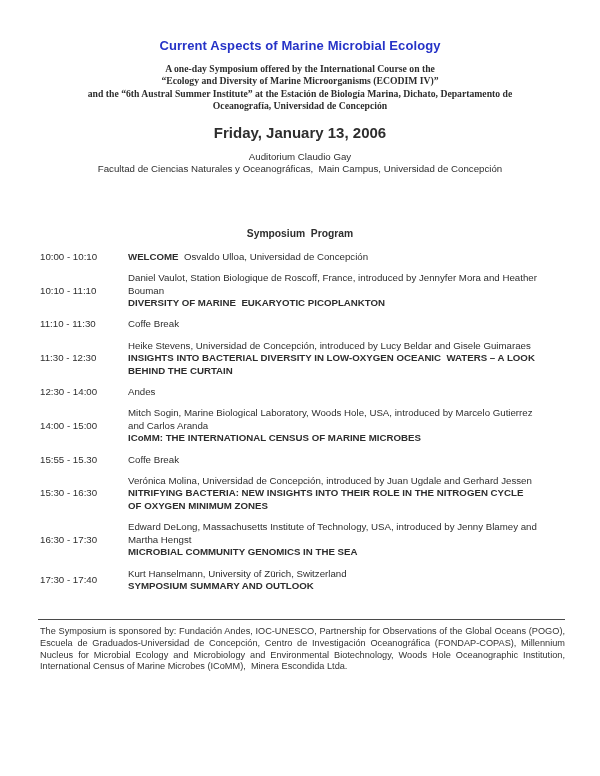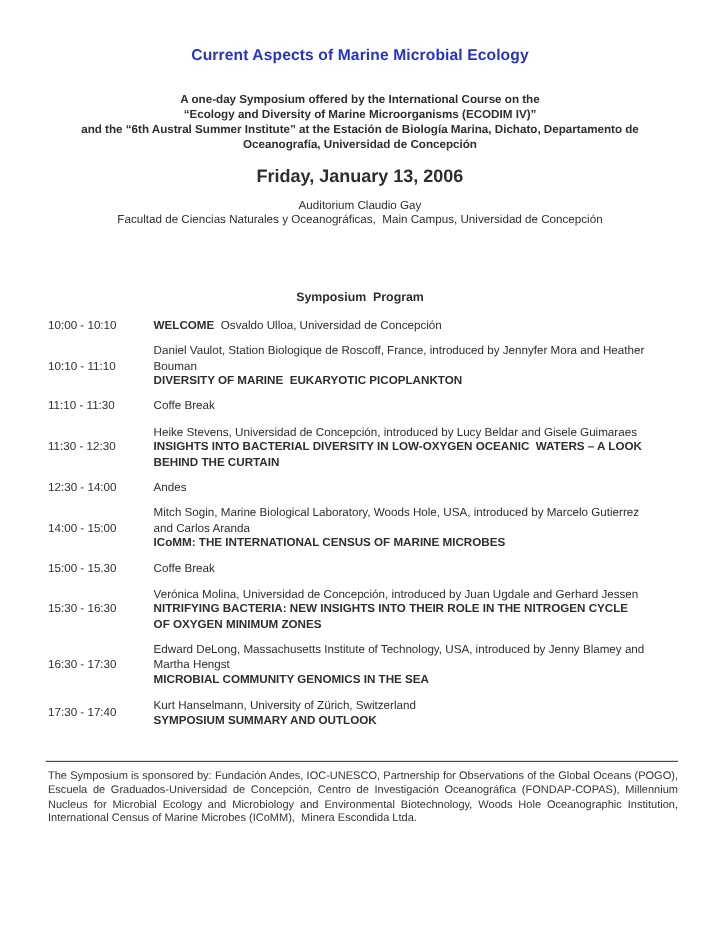--- a/index.html
+++ b/index.html
@@ -4,21 +4,21 @@
 <style>
   html,body{margin:0;padding:0;}
   body{
     width:600px;height:776px;background:#ffffff;
     font-family:"Liberation Sans",sans-serif;color:#2e2e2e;
     overflow:hidden;
   }
   .page{position:relative;width:600px;height:628px;}
   .header{padding-top:38px;text-align:center;}
   .doc-title{margin:0;font-size:13px;font-weight:bold;color:#2633c7;letter-spacing:.1px;}
-  .subtitle{margin-top:25px;font-weight:bold;font-size:9.7px;line-height:12.3px;}
+  .subtitle{margin-top:10px;font-weight:bold;font-size:9.7px;line-height:12.3px;font-family:Liberation Serif, serif;}
   .subtitle div{white-space:pre-wrap;}
   .event-date{margin-top:12px;font-weight:bold;font-size:15px;}
   .venue{margin-top:10px;font-size:9.7px;line-height:12.3px;}
   .venue div{white-space:pre-wrap;text-align:center;}
   .program-heading{margin-top:52px;text-align:center;font-weight:bold;font-size:10.3px;white-space:pre-wrap;}
   table.schedule{margin:12px 0 0 40px;border-collapse:collapse;width:498px;}
   table.schedule td{vertical-align:middle;padding:0 0 9px 0;font-size:9.7px;line-height:12.4px;}
   td.time{width:88px;white-space:nowrap;}
   td.desc span{white-space:pre-wrap;}
   td.desc .lead{font-weight:bold;}
@@ -72,21 +72,21 @@
         </tr>
       <tr>
           <td class="time">12:30 - 14:00</td>
           <td class="desc"><span class="lead"></span><span>Andes</span></td>
         </tr>
       <tr>
           <td class="time">14:00 - 15:00</td>
           <td class="desc"><span class="lead"></span><span>Mitch Sogin, Marine Biological Laboratory, Woods Hole, USA, introduced by Marcelo Gutierrez and Carlos Aranda</span><div class="talk-title">ICoMM: THE INTERNATIONAL CENSUS OF MARINE MICROBES</div></td>
         </tr>
       <tr>
-          <td class="time">15:00 - 15.30</td>
+          <td class="time">15:55 - 15.30</td>
           <td class="desc"><span class="lead"></span><span>Coffe Break</span></td>
         </tr>
       <tr>
           <td class="time">15:30 - 16:30</td>
           <td class="desc"><span class="lead"></span><span>Verónica Molina, Universidad de Concepción, introduced by Juan Ugdale and Gerhard Jessen</span><div class="talk-title">NITRIFYING BACTERIA: NEW INSIGHTS INTO THEIR ROLE IN THE NITROGEN CYCLE OF OXYGEN MINIMUM ZONES</div></td>
         </tr>
       <tr>
           <td class="time">16:30 - 17:30</td>
           <td class="desc"><span class="lead"></span><span>Edward DeLong, Massachusetts Institute of Technology, USA, introduced by Jenny Blamey and Martha Hengst</span><div class="talk-title">MICROBIAL COMMUNITY GENOMICS IN THE SEA</div></td>
         </tr>

